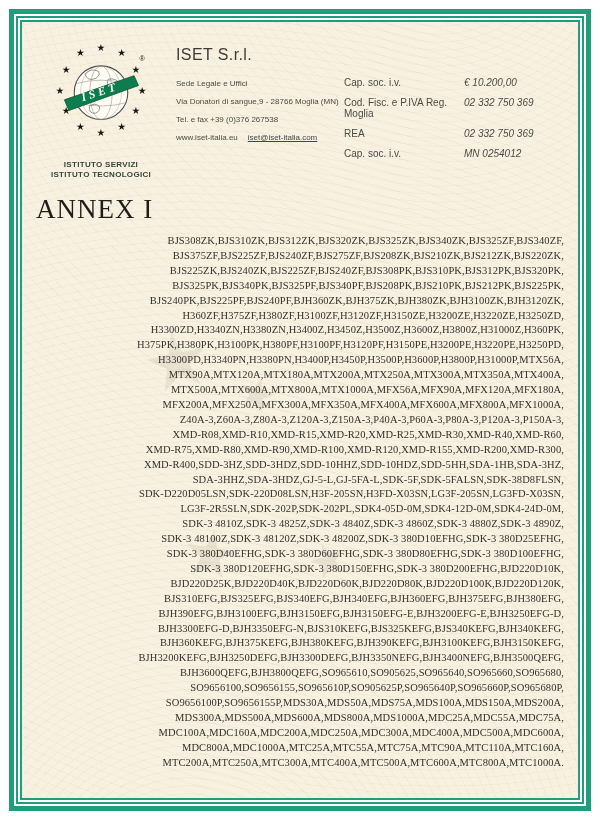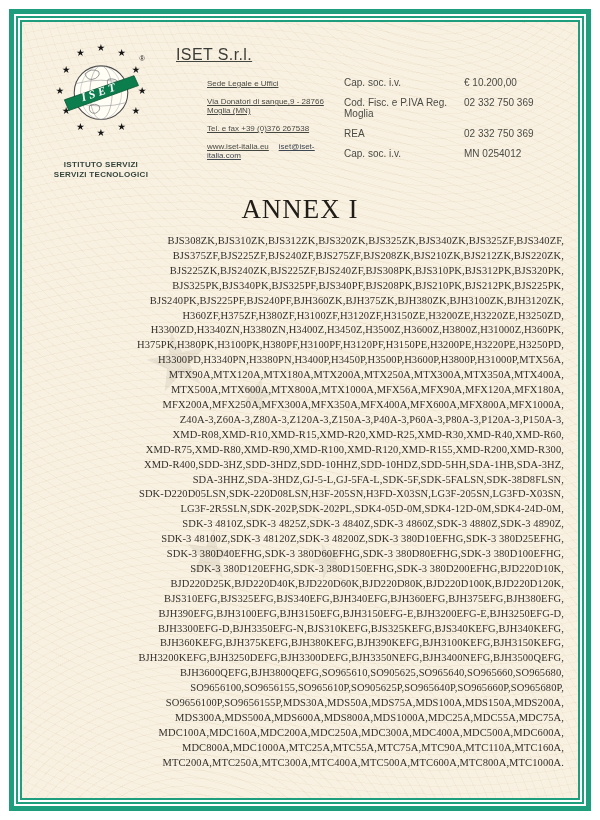--- a/index.html
+++ b/index.html
@@ -26,34 +26,34 @@
   .wm2 { left:215px; top:350px; font-size:44px; transform:rotate(18deg); }
   .wm3 { left:160px; top:500px; font-size:64px; transform:rotate(8deg); }
   .wm4 { left:285px; top:515px; font-size:46px; transform:rotate(-20deg); }
 
   
   .letterhead { position:relative; display:flex; padding:10px 2px 0 6px; }
   .logo-block { width:118px; flex:0 0 118px; text-align:center; }
   .logo-svg { width:100px; height:100px; display:block; margin:0 auto; }
   .org-name { margin-top:20px; font-size:8px; font-weight:bold; letter-spacing:.3px; color:#34443c; line-height:10px; }
 
-  .company-info { flex:1 1 auto; padding:6px 0 0 16px; color:#43453f;text-decoration:underline; }
+  .company-info { flex:1 1 auto; padding:6px 0 0 16px; color:#43453f; }
   .company-name { font-size:16px; letter-spacing:.4px; color:#3b3c37; margin-bottom:15px; }
-  .addr { font-size:8px; margin-bottom:9px; color:#4a4b44;margin-left:31px; }
+  .addr { font-size:8px; margin-bottom:9px; color:#4a4b44; }
   .links .email { text-decoration:underline; margin-left:10px; color:#3f4752; }
 
   .registry { flex:0 0 218px; width:218px; padding-top:37px; font-size:10px; color:#4a4b44; }
   .reg-row { display:flex; margin-bottom:9px; }
   .reg-label { width:120px; flex:0 0 120px; }
-  .reg-value { flex:1; }
+  .reg-value { flex:1;font-style:italic; }
 
   
   .annex-title {
     font-family:"Liberation Serif", serif; font-weight:400;
-    font-size:27px; letter-spacing:1px; text-align:center;
+    font-size:27px; letter-spacing:1px; 
     color:#201d19; margin:14px 0 9px;
   }
   .codes {
     position:relative;
     font-family:"Liberation Serif", serif;
     font-size:10.5px; line-height:14.9px; letter-spacing:.1px;
     color:#33302b; text-align:right; white-space:pre;
   }
 </style>
 </head>
@@ -92,21 +92,21 @@
           <path d="M27,70 Q56,78 85,70" fill="none" stroke="#8d8d8d" stroke-width="0.6"></path>
           <path d="M38,38 q7,-7 15,-3 q3,4 -3,8 q-9,4 -12,-5z" fill="none" stroke="#6f6f6f" stroke-width="0.8"></path>
           <path d="M64,44 q9,-2 13,5 q-2,6 -9,4 q-7,-3 -4,-9z" fill="none" stroke="#6f6f6f" stroke-width="0.8"></path>
           <path d="M43,74 q6,-4 11,0 q2,5 -4,8 q-8,1 -7,-8z" fill="none" stroke="#6f6f6f" stroke-width="0.8"></path>
           <polygon points="15,67 93,40 98,51 20,79" fill="#0c7d4d" stroke="#07552f" stroke-width="0.9"></polygon>
           <text x="56" y="62" transform="rotate(-18 56 62)" fill="#ffffff" font-family="Liberation Serif, serif" font-size="13" font-style="italic" font-weight="bold" letter-spacing="3.5" text-anchor="middle">ISET</text>
           <text x="99" y="23" font-size="8" fill="#1a1a1a">®</text>
         </svg>
         <div class="org-name">
           <div>ISTITUTO SERVIZI</div>
-          <div>SERVIZI TECNOLOGICI</div>
+          <div>ISTITUTO TECNOLOGICI</div>
         </div>
       </div>
 
       <div class="company-info">
         <div class="company-name">ISET S.r.l.</div>
         <div class="addr">Sede Legale e Uffici</div>
         <div class="addr">Via Donatori di sangue,9 - 28766 Moglia (MN)</div>
         <div class="addr">Tel. e fax +39 (0)376 267538</div>
         <div class="addr links">
           <span class="website">www.iset-italia.eu</span><span class="email">iset@iset-italia.com</span>

